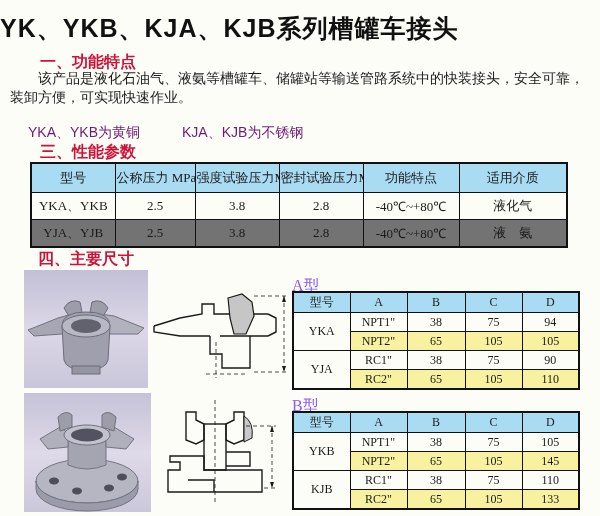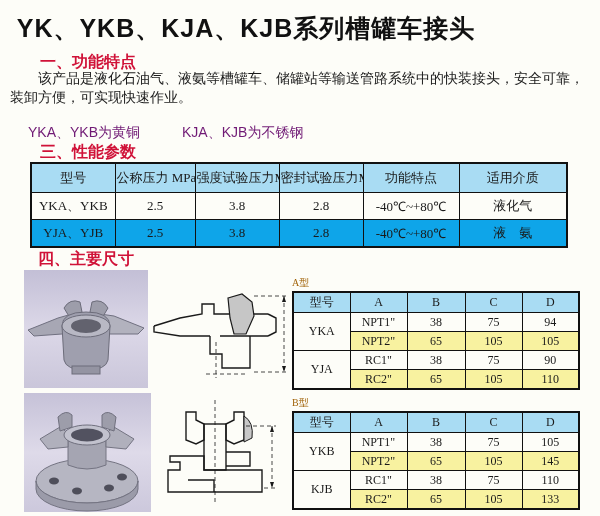--- a/index.html
+++ b/index.html
@@ -1,41 +1,41 @@
 <!DOCTYPE html>
 <html><head>
 <meta charset="utf-8">
 <style>
   html,body{margin:0;padding:0;}
   body{background:#fdfdf8;font-family:"Liberation Sans",sans-serif;color:#1a1a1a;}
   .page{position:relative;width:600px;height:516px;background:#fdfdf8;overflow:hidden;}
 
-  .title{position:absolute;top:12px;left:0;width:492px;text-align:center;
+  .title{position:absolute;top:12px;left:0;width:492px;
          font-size:25px;font-weight:bold;color:#111;letter-spacing:1px;}
 
   .red-head{position:absolute;font-size:16px;font-weight:bold;color:#d01238;}
   .h1{left:40px;top:52px;}
   .h2{left:40px;top:107px;}
   .h3{left:40px;top:142px;text-align:center;}
   .h4{left:38px;top:249px;}
 
   .body-text{position:absolute;left:10px;top:69px;width:580px;font-size:14px;
              line-height:19px;text-indent:2em;color:#1a1a1a;}
   .material-text{position:absolute;left:28px;top:124px;font-size:14px;color:#701a75;}
 
   table{border-collapse:collapse;table-layout:fixed;}
   td,th{border:1px solid #111;text-align:center;vertical-align:middle;
         font-family:"Liberation Serif",serif;overflow:hidden;white-space:nowrap;}
 
   .perf-table{position:absolute;left:30px;top:162px;width:536px;border:2px solid #111;}
   .perf-table th{height:26px;background:#a9dcf3;font-size:13px;font-weight:normal;}
   .perf-table td{height:24px;font-size:13px;}
-  .row-yellow td{background:#0ea5e9;margin-left:8px;}
-
-  .dim-label{position:absolute;font-family:"Liberation Serif",serif;font-size:10px;color:#a16207;}
+  .row-yellow td{background:#737373;margin-left:8px;}
+
+  .dim-label{position:absolute;font-family:"Liberation Serif",serif;font-size:16px;color:#8b5cf6;}
   .label-a{left:292px;top:276px;}
   .label-b{left:292px;top:396px;}
 
   .dim-table{position:absolute;width:286px;border:2px solid #111;}
   .dim-table th{height:15px;background:#a9dcf3;font-size:12px;font-weight:normal;}
   .dim-table td{height:16px;font-size:12px;}
   .table-a{left:292px;top:291px;}
   .table-b{left:292px;top:411px;}
   .cell-yellow{background:#f8f2a0;}
 

